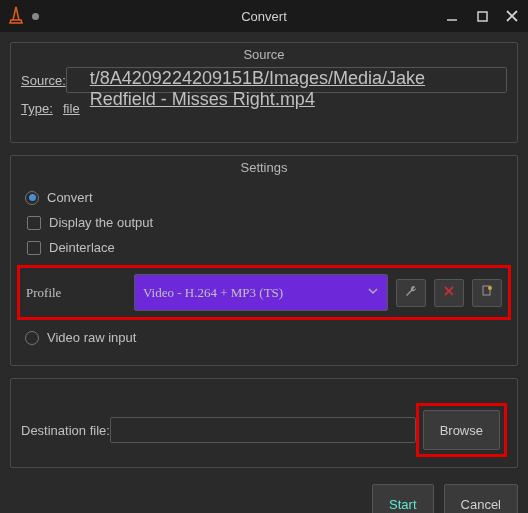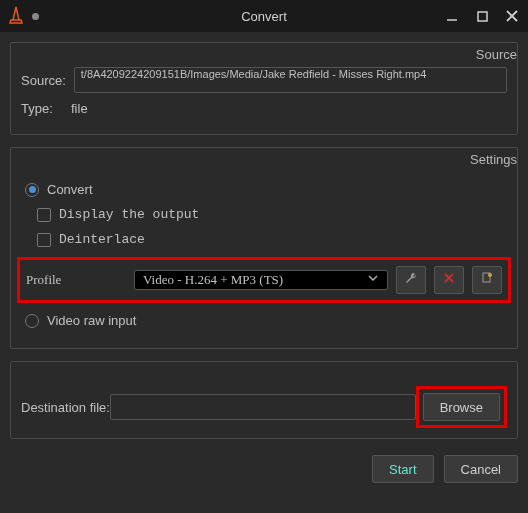--- a/index.html
+++ b/index.html
@@ -37,36 +37,36 @@
       border: 1px solid #4a4a4a;
       border-radius: 2px;
       margin-bottom: 12px;
       position: relative;
       padding: 24px 10px 10px 10px;
     }
     .group-title {
       position: absolute;
       top: 4px;
       left: 0; right: 0;
-      text-align: right;
+      text-align: center;
       color: #b8b8b8;
       font-size: 13px;
     }
-    .row { display: flex; align-items: center; gap: 8px; margin-bottom: 8px; }
-    .row:last-child { margin-bottom: 8px; }
+    .row { display: flex; align-items: center; gap: 0; margin-bottom: 8px; text-decoration: underline; }
+    .row:last-child { margin-bottom: 16px; }
     .label { color: #c0c0c0; font-size: 13px; }
     .input {
       flex: 1;
       background: #2a2a2a;
       border: 1px solid #555;
       border-radius: 2px;
       height: 26px;
-      padding: 0 6px;
+      padding: 0 23px;
       color: #c0c0c0;
-      font-size: 11px;
+      font-size: 18px;
     }
     .radio {
       width: 14px; height: 14px;
       border-radius: 50%;
       border: 1px solid #777;
       display: inline-flex;
       align-items: center;
       justify-content: center;
       margin-right: 8px;
     }
@@ -76,37 +76,37 @@
       border-radius: 50%;
       background: #4a8fd4;
     }
     .checkbox {
       width: 14px; height: 14px;
       border: 1px solid #777;
       border-radius: 2px;
       margin-right: 8px;
     }
     .option { display: flex; align-items: center; margin: 10px 0 10px 4px; cursor: pointer; }
-    .indent { margin-left: 16px; font-family: Liberation Mono, monospace; }
+    .indent { margin-left: 6px; }
     .profile-row {
       display: flex;
       align-items: center;
       gap: 8px;
       border: 3px solid #e00000;
       padding: 6px 6px;
       margin: 6px -4px 10px -4px;
       font-family: Liberation Serif, serif;
     }
     .profile-label { width: 100px; }
     .select {
       flex: 1;
-      background: #000000;
-      border: 1px solid #555;
-      border-radius: 2px;
-      height: 20px;
+      background: #6d28d9;
+      border: 1px solid #555;
+      border-radius: 2px;
+      height: 37px;
       display: flex;
       align-items: center;
       padding: 0 8px;
       position: relative;
       cursor: pointer;
     }
     .chevron {
       margin-left: auto;
     }
     .icon-btn {
@@ -122,21 +122,21 @@
     }
     .dest-row { display: flex; align-items: center; }
     .browse-wrap {
       border: 3px solid #e00000;
       padding: 4px;
     }
     .btn {
       background: #3a3a3a;
       border: 1px solid #555;
       border-radius: 2px;
-      height: 28px;
+      height: 40px;
       padding: 0 16px;
       display: flex;
       align-items: center;
       justify-content: center;
       color: #d0d0d0;
       cursor: pointer;
     }
     .btn.disabled { color: #5eead4; cursor: default; }
     .footer {
       display: flex;

